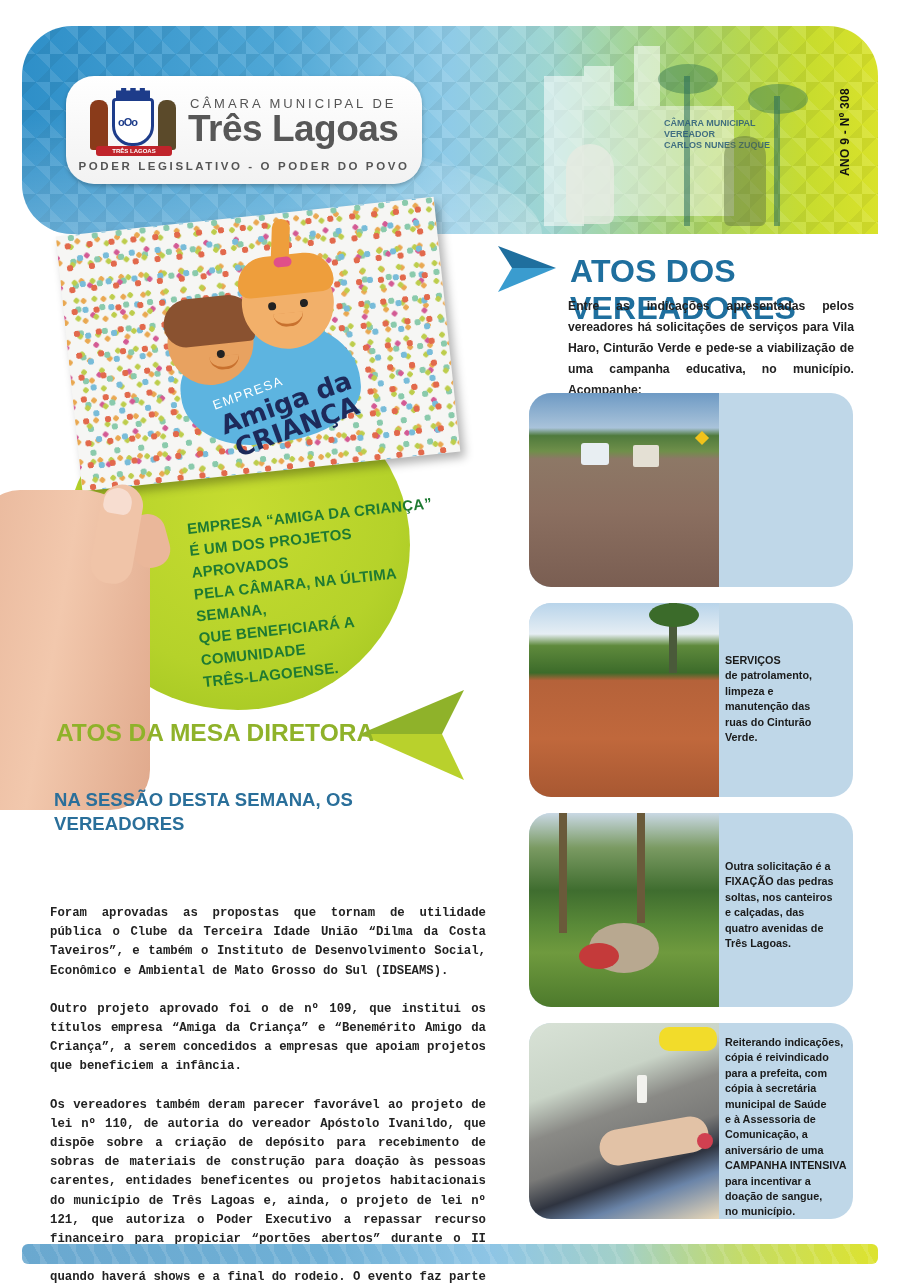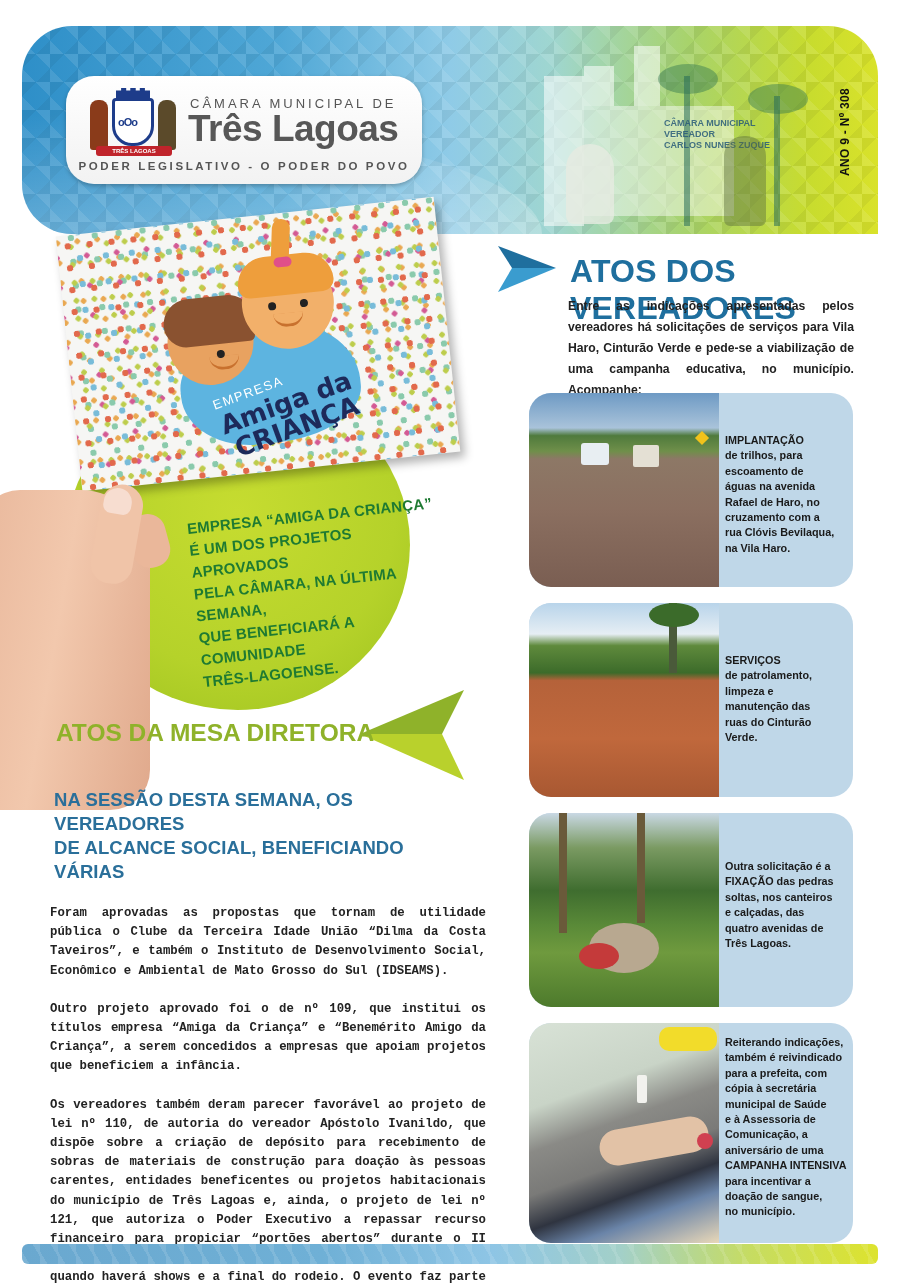--- a/index.html
+++ b/index.html
@@ -151,21 +151,21 @@
     background: #bfd7e8; border-radius: 22px; overflow: hidden;
   }
   .pcard .photo { position: absolute; left: 0; top: 0; bottom: 0; width: 190px; }
   .pcard .ptext {
     position: absolute; left: 196px; width: 124px; font-size: 10.8px; line-height: 15.4px;
     color: #1a1a1a; font-weight: bold;
   }
   .c1 { top: 393px; height: 194px; }
   .c2 { top: 603px; height: 194px; }
   .c3 { top: 813px; height: 194px; }
-  .c4 { top: 1023px; height: 220px; text-decoration: underline; }
+  .c4 { top: 1023px; height: 196px; text-decoration: underline; }
 
   .ph-road1 { background:
       linear-gradient(180deg, #6e9ac4 0%, #a9c3da 18%, #4f7a3c 22%, #6f8f4a 30%, #8d7866 34%, #8b6f60 60%, #7a5e52 100%); }
   .ph-road2 { background:
       linear-gradient(180deg, #b8d4ea 0%, #e6eef4 16%, #5f8a3c 22%, #3c6b2a 36%, #b5623a 40%, #c0683c 70%, #a85832 100%); }
   .ph-avenue { background:
       linear-gradient(180deg, #c9d8e4 0%, #7a9a62 18%, #3f6d2f 40%, #5a8a38 58%, #6f9a3e 72%, #4d7a2c 100%); }
   .ph-blood { background:
       linear-gradient(160deg, #d8e2d6 0%, #c9d4c7 30%, #8a8a86 45%, #7a7a78 60%, #2f3440 72%, #6a84a8 82%, #e9d8b8 100%); }
   .ph-detail { position: absolute; }
@@ -263,30 +263,20 @@
 </svg>
 <div class="h-vereadores">ATOS DOS VEREADORES</div>
 <div class="intro-vereadores">Entre as indicações apresentadas pelos vereadores há solicitações de serviços para Vila Haro, Cinturão Verde e pede-se a viabilização de uma campanha educativa, no município. Acompanhe:</div>
 
 <div class="pcard c1">
   <div class="photo ph-road1">
     <div class="ph-detail" style="left:52px;top:50px;width:28px;height:22px;background:#e8eef2;border-radius:3px"></div>
     <div class="ph-detail" style="left:104px;top:52px;width:26px;height:22px;background:#e4e0d4;border-radius:2px"></div>
     <div class="ph-detail" style="left:168px;top:40px;width:10px;height:10px;background:#f1c21b;transform:rotate(45deg)"></div>
   </div>
-  <div class="ptext" style="top:40px">
-    <div>IMPLANTAÇÃO</div>
-    <div>de trilhos, para</div>
-    <div>escoamento de</div>
-    <div>águas na avenida</div>
-    <div>Rafael de Haro, no</div>
-    <div>cruzamento com a</div>
-    <div>rua Clóvis Bevilaqua,</div>
-    <div>na Vila Haro.</div>
-  </div>
 </div>
 
 <div class="pcard c2">
   <div class="photo ph-road2">
     <div class="ph-detail" style="left:140px;top:0;width:8px;height:70px;background:#4a5a3a"></div>
     <div class="ph-detail" style="left:120px;top:0;width:50px;height:24px;border-radius:50%;background:#3b6b2a"></div>
   </div>
   <div class="ptext" style="top:50px">
     <div>SERVIÇOS</div>
     <div>de patrolamento,</div>
@@ -316,21 +306,21 @@
 
 <div class="pcard c4">
   <div class="photo ph-blood">
     <div class="ph-detail" style="left:130px;top:4px;width:58px;height:24px;border-radius:10px;background:#f2dc2a"></div>
     <div class="ph-detail" style="left:108px;top:52px;width:10px;height:28px;background:#f2f2ee;border-radius:2px"></div>
     <div class="ph-detail" style="left:70px;top:100px;width:110px;height:36px;background:#e2c2a6;border-radius:18px;transform:rotate(-10deg)"></div>
     <div class="ph-detail" style="left:168px;top:110px;width:16px;height:16px;border-radius:50%;background:#d04050"></div>
   </div>
   <div class="ptext" style="top:12px">
     <div>Reiterando indicações,</div>
-    <div>também é reivindicado</div>
+    <div>cópia é reivindicado</div>
     <div>para a prefeita, com</div>
     <div>cópia à secretária</div>
     <div>municipal de Saúde</div>
     <div>e à Assessoria de</div>
     <div>Comunicação, a</div>
     <div>aniversário de uma</div>
     <div>CAMPANHA INTENSIVA</div>
     <div>para incentivar a</div>
     <div>doação de sangue,</div>
     <div>no município.</div>
@@ -338,21 +328,20 @@
 </div>
 
 <svg class="arrow-green" viewBox="0 0 104 90">
   <polygon points="104,0 0,44 82,44" fill="#8fb22a"></polygon>
   <polygon points="0,44 82,44 104,90" fill="#b9d12c"></polygon>
 </svg>
 <div class="h-mesa">ATOS DA MESA DIRETORA</div>
 
 <div class="lead-mesa">
   <div>NA SESSÃO DESTA SEMANA, OS VEREADORES</div>
-  <div>DE ALCANCE SOCIAL, BENEFICIANDO VÁRIAS</div>
 </div>
 
 <div class="body-mesa">
   <p>Foram aprovadas as propostas que tornam de utilidade pública o Clube da Terceira Idade União “Dilma da Costa Taveiros”, e também o Instituto de Desenvolvimento Social, Econômico e Ambiental de Mato Grosso do Sul (IDSEAMS).</p>
   <p>Outro projeto aprovado foi o de nº 109, que institui os títulos empresa “Amiga da Criança” e “Benemérito Amigo da Criança”, a serem concedidos a empresas que apoiam projetos que beneficiem a infância.</p>
   <p>Os vereadores também deram parecer favorável ao projeto de lei nº 110, de autoria do vereador Apóstolo Ivanildo, que dispõe sobre a criação de depósito para recebimento de sobras de materiais de construção para doação às pessoas carentes, entidades beneficentes ou projetos habitacionais do município de Três Lagoas e, ainda, o projeto de lei nº 121, que autoriza o Poder Executivo a repassar recurso financeiro para propiciar “portões abertos” durante o II Três Lagoas Rodeio, nos dias 15 e 19 de junho, deste ano, quando haverá shows e a final do rodeio. O evento faz parte das comemorações de aniversário de Três Lagoas.</p>
 </div>
 
 <div class="footer-bar"></div>
 

